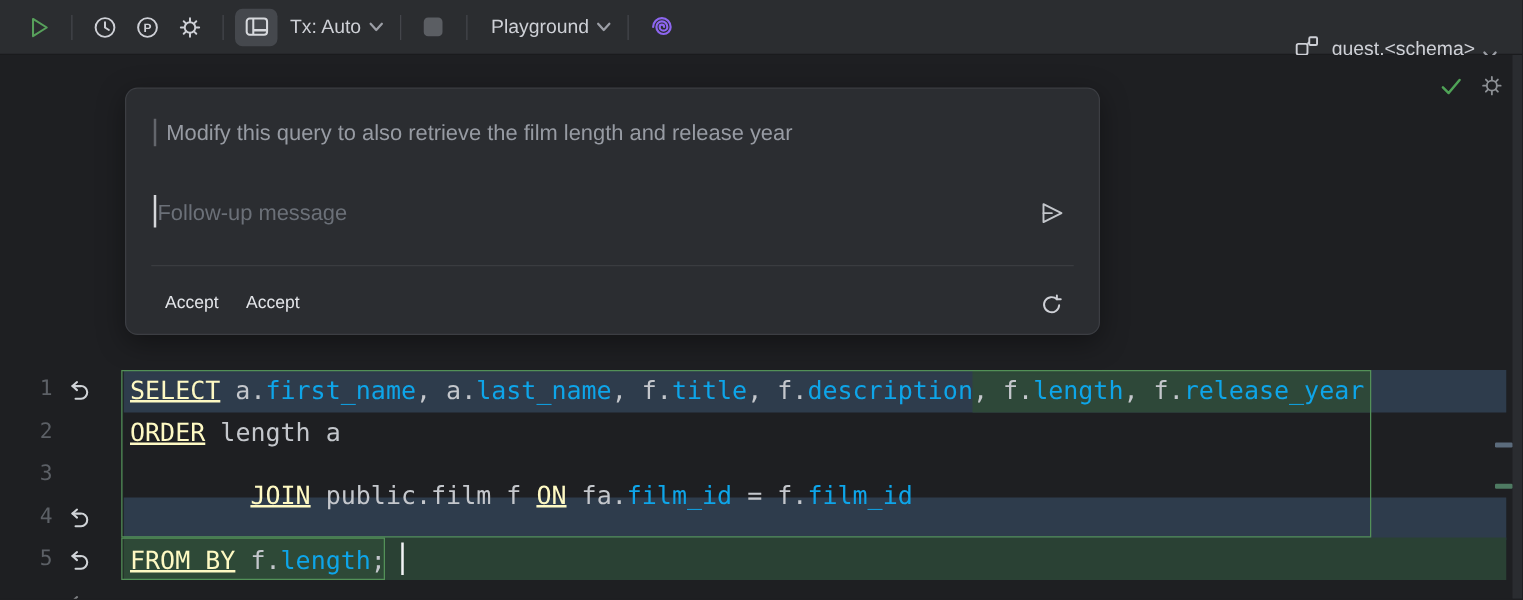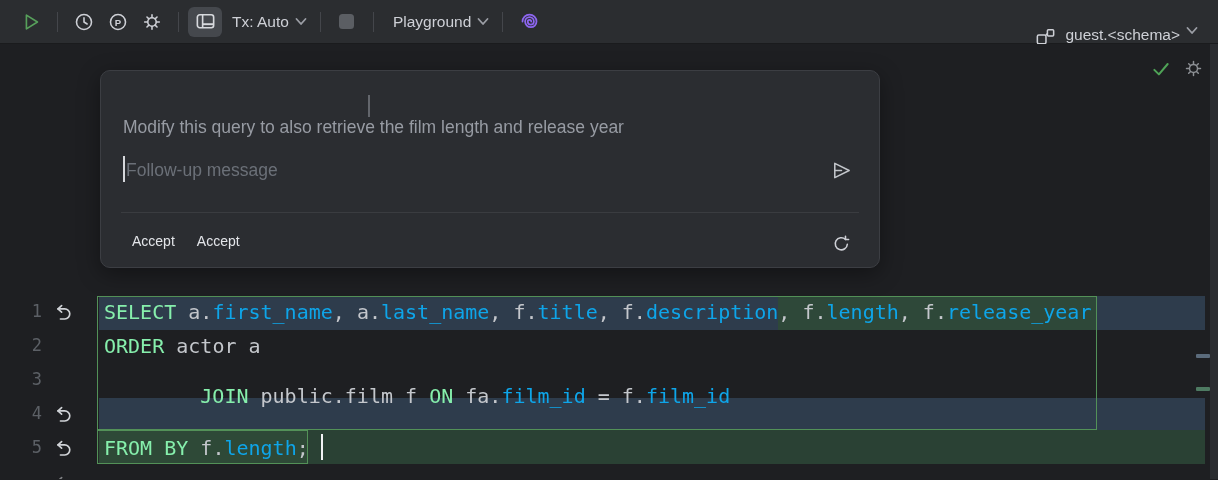--- a/index.html
+++ b/index.html
@@ -9,56 +9,56 @@
   
   .toolbar { position:relative; height:44px; background:#2b2d30; border-bottom:1px solid #1a1b1d;
              display:flex; align-items:center; padding:0 16px 0 14px; }
   .tb-btn { display:flex; align-items:center; justify-content:center; width:34px; height:30px;
             border-radius:6px; cursor:default; }
   .tb-btn.active { background:#45484d; }
   .tb-sep { width:1px; height:20px; background:#44464b; margin:0 9px; }
   .tb-label { color:#ced0d6; font-size:15.5px; margin:0 6px 0 10px; white-space:nowrap; }
   .chev { margin-right:4px; }
   .stop-square { width:15px; height:15px; background:#5b5e63; border-radius:3.5px; }
-  .tb-right { margin-left:auto; display:flex; align-items:flex-start;margin-top:32px; }
+  .tb-right { margin-left:auto; display:flex; align-items:flex-end;margin-top:32px; }
   .tb-right .tb-label { margin:0 6px 0 8px; }
 
   
   .editor { position:relative; width:1218px; height:435px; background:#1e1f22; overflow:hidden; }
   .code-area { position:absolute; left:0; top:0; width:100%; height:100%;
                font-family:"DejaVu Sans Mono", monospace; font-size:20px; }
 
   .hl { position:absolute; height:34px; }
   .hl-changed { background:#2e3c4c; }
   .hl-added   { background:#2e4839; }
   .hl-added-row { background:#2a4134; }
   .diff-box { position:absolute; border:1.5px solid #539158; pointer-events:none; }
   .diff-box-inner { background:rgba(87,150,92,0.10); }
 
   .gutter-row { position:absolute; left:0; width:97px; height:34px; }
   .gutter-num { position:absolute; left:24px; top:5px; width:18px; text-align:right;
                 font-family:"DejaVu Sans Mono", monospace; font-size:17px; color:#5c6066; }
   .revert-btn { position:absolute; left:50px; top:4px; width:26px; height:26px;
                 display:flex; align-items:center; justify-content:center; cursor:pointer; }
   .code-line { position:absolute; left:104px; height:34px; padding-top:4px; white-space:pre; color:#c4c7cc; }
-  .seg-kw  { color:#86efac; }
+  .seg-kw  { color:#fef9c3;text-decoration:underline; }
   .seg-col { color:#0ea5e9; }
   .seg-pl  { color:#c4c7cc; }
   .caret { position:absolute; width:2px; height:26px; background:#f2f3f5; }
 
   .stripe { position:absolute; right:0; top:0; width:8px; height:435px; background:#2a2c30; }
   .stripe-mark { position:absolute; width:14px; height:4px; border-radius:1px; }
 
   .inspect-widget { position:absolute; right:14px; top:14px; display:flex; align-items:center; gap:12px; }
 
   
   .ai-panel { position:absolute; left:100px; top:26px; width:780px; height:198px;
               background:#2b2d31; border:1px solid #3c3e43; border-radius:10px;
               box-shadow:0 6px 22px rgba(0,0,0,.38); }
-  .ai-prompt-row { position:absolute; left:22px; top:24px; display:flex; align-items:center;flex-direction:column; }
+  .ai-prompt-row { position:absolute; left:22px; top:24px; display:flex; align-items:center; }
   .ai-quote-bar { width:2px; height:22px; background:#63666c; margin-right:8px; }
   .ai-prompt-text { color:#979ba3; font-size:17.5px; }
   .ai-input-row { position:absolute; left:22px; top:85px; right:22px; height:28px; }
   .ai-caret { position:absolute; left:0; top:0; width:1.5px; height:26px; background:#d5d7db; }
   .ai-input { position:absolute; left:3px; top:0; width:640px; height:28px; background:transparent;
               border:none; outline:none; color:#c8cbd0; font-size:17.5px; font-family:"Liberation Sans",sans-serif; }
   .ai-input::placeholder { color:#6b7078; opacity:1; }
   .ai-send { position:absolute; right:2px; top:0px; width:28px; height:28px; display:flex;
              align-items:center; justify-content:center; cursor:pointer; }
   .ai-divider { position:absolute; left:20px; right:20px; top:141px; height:1px; background:#3a3c40; }
@@ -198,21 +198,21 @@
         <div class="revert-btn">
   <svg width="22" height="22" viewBox="0 0 24 24" fill="none" stroke="#d0d3d7" stroke-width="1.8" stroke-linecap="round" stroke-linejoin="round">
     <path d="M10.5 4 L6.5 7.5 L10.5 11"></path>
     <path d="M6.5 7.5 H13.8 a5.5 5.5 0 0 1 .2 11 H9.2"></path>
   </svg>
 </div>
       </div>
     </div>
   <div class="code-area" id="code-lines">
       <div class="code-line" style="top: 252px;"><span class="seg-kw">SELECT</span><span class="seg-pl"> a.</span><span class="seg-col">first_name</span><span class="seg-pl">, a.</span><span class="seg-col">last_name</span><span class="seg-pl">, f.</span><span class="seg-col">title</span><span class="seg-pl">, f.</span><span class="seg-col">description</span><span class="seg-pl">, f.</span><span class="seg-col">length</span><span class="seg-pl">, f.</span><span class="seg-col">release_year</span></div>
-      <div class="code-line" style="top: 286px;"><span class="seg-kw">ORDER</span><span class="seg-pl"> actor a</span></div>
+      <div class="code-line" style="top: 286px;"><span class="seg-kw">ORDER</span><span class="seg-pl"> length a</span></div>
       <div class="code-line" style="top: 336px;"><span class="seg-pl">        </span><span class="seg-kw">JOIN</span><span class="seg-pl"> public.film f </span><span class="seg-kw">ON</span><span class="seg-pl"> fa.</span><span class="seg-col">film_id</span><span class="seg-pl"> = f.</span><span class="seg-col">film_id</span></div>
       <div class="code-line" style="top: 388px;"><span class="seg-kw">FROM BY</span><span class="seg-pl"> f.</span><span class="seg-col">length</span><span class="seg-pl">;</span></div>
     </div>
 
   <div class="caret" style="left:321px; top:390px;"></div>
 
   <div class="revert-btn" style="top:428px; left:50px; position:absolute; opacity:.55;">
     <svg width="22" height="22" viewBox="0 0 24 24" fill="none" stroke="#d0d3d7" stroke-width="1.8" stroke-linecap="round" stroke-linejoin="round">
       <path d="M10.5 4 L6.5 7.5 L10.5 11"></path>
         <path d="M6.5 7.5 H13.8 a5.5 5.5 0 0 1 .2 11 H9.2"></path>

